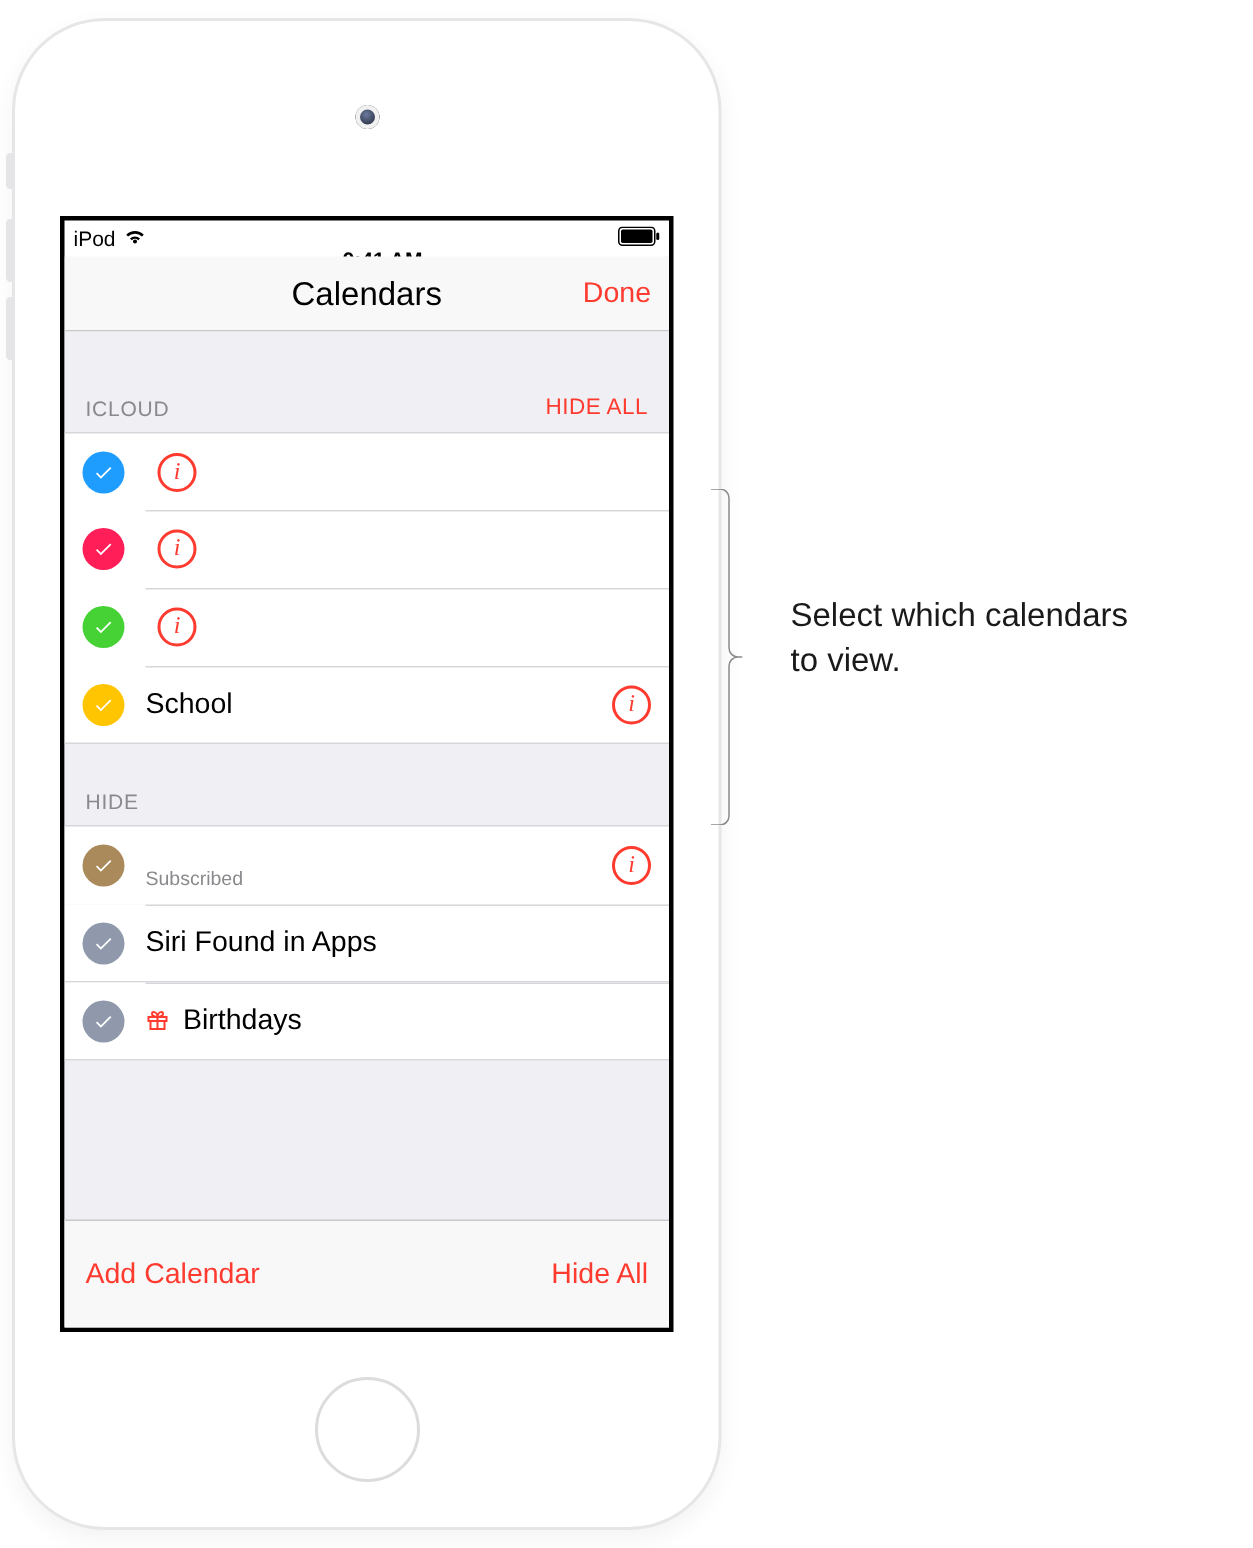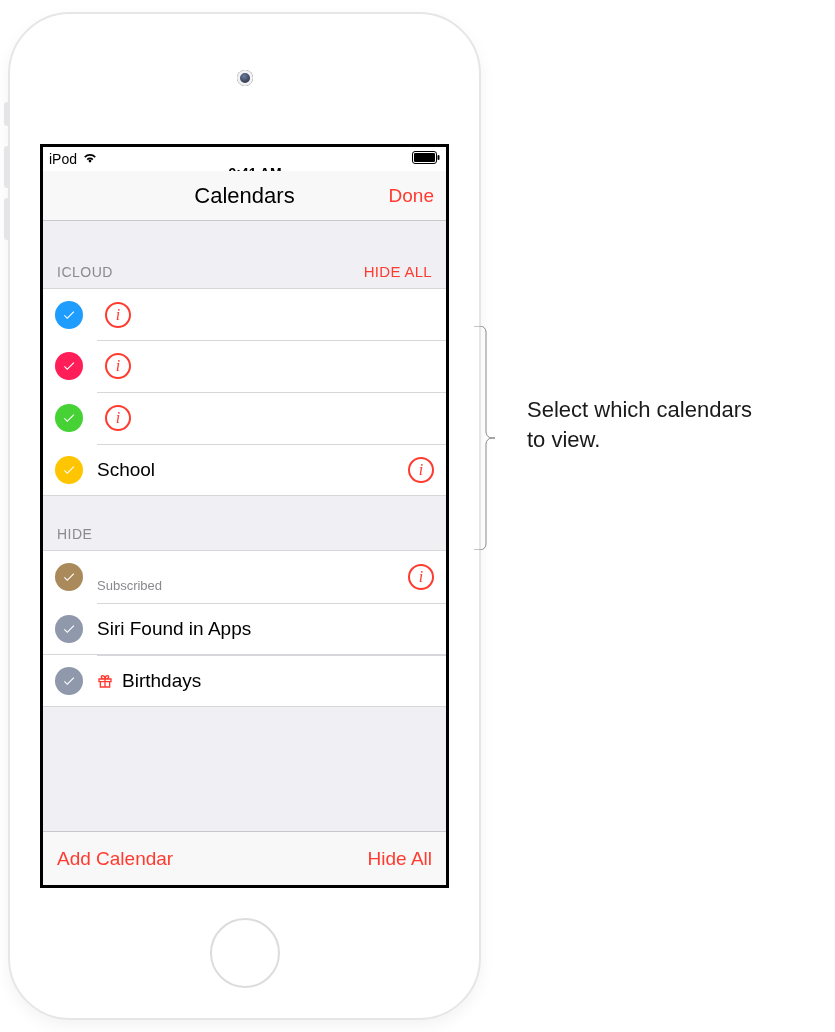--- a/index.html
+++ b/index.html
@@ -114,21 +114,21 @@
     width:26px; height:26px; border:2px solid #ff3b30; border-radius:50%;
     display:flex; align-items:center; justify-content:center;
     color:#ff3b30; font-family:Georgia, serif; font-style:italic;
     font-size:16px; flex-shrink:0;
     margin-left:8px;
   }
 
   
   .toolbar {
     position:absolute; left:0; right:0; bottom:0;
-    height:54px;
+    height:72px;
     border-top:1px solid #c8c8cc;
     background:#f8f8f8;
     display:flex; align-items:center; justify-content:space-between;
     padding:0 14px;
     font-size:19px;
     color:#ff3b30;
   }
   .screen .toolbar { bottom:0; }
   .screen { display:flex; flex-direction:column; }
   .screenbody { flex:1; position:relative; display:flex; flex-direction:column; }

